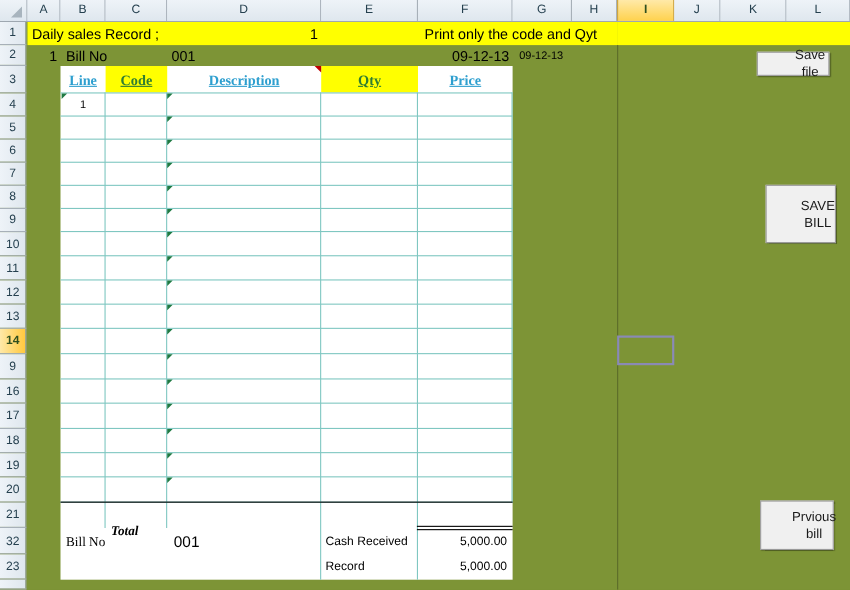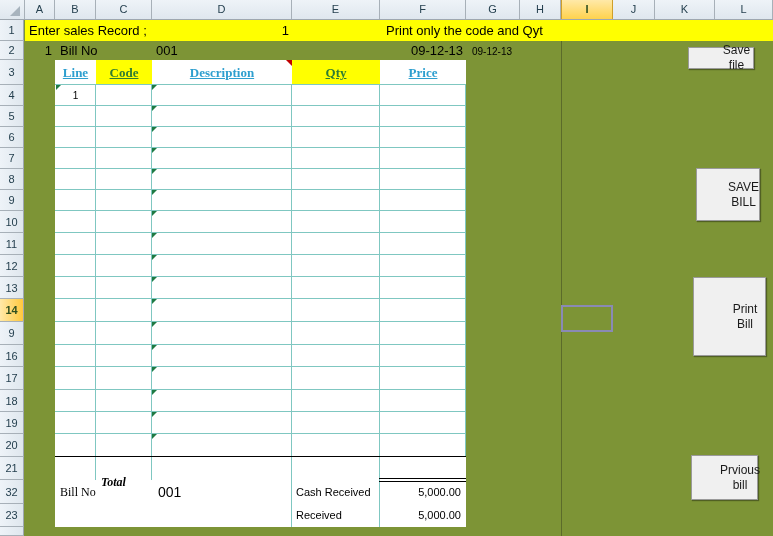--- a/index.html
+++ b/index.html
@@ -115,21 +115,21 @@
   <div class="rowhead" style="top:345px;height:22px;line-height:22px;">16</div>
   <div class="rowhead" style="top:367px;height:23px;line-height:23px;">17</div>
   <div class="rowhead" style="top:390px;height:22px;line-height:22px;">18</div>
   <div class="rowhead" style="top:412px;height:22px;line-height:22px;">19</div>
   <div class="rowhead" style="top:434px;height:23px;line-height:23px;">20</div>
   <div class="rowhead" style="top:457px;height:23px;line-height:23px;">21</div>
   <div class="rowhead" style="top:480px;height:24px;line-height:24px;">32</div>
   <div class="rowhead" style="top:504px;height:23px;line-height:23px;">23</div>
   <div class="rowhead" style="top:527px;height:9px;line-height:9px;"></div>
 
-  <div class="cell" style="left:26px;top:20px;width:130px;height:21px;font-size:13px;">Enter sales Record ;</div>
+  <div class="cell" style="left:26px;top:20px;width:130px;height:21px;font-size:13px;">Daily sales Record ;</div>
   <div class="cell c-right" style="left:152px;top:20px;width:140px;height:21px;font-size:13px;">1</div>
   <div class="cell" style="left:383px;top:20px;width:180px;height:21px;font-size:13px;">Print only the code and Qyt</div>
 
   <div class="cell c-right" style="left:25px;top:41px;width:30px;height:19px;font-size:13px;">1</div>
   <div class="cell" style="left:57px;top:41px;width:90px;height:19px;font-size:13px;">Bill No</div>
   <div class="cell" style="left:153px;top:41px;width:130px;height:19px;font-size:13px;">001</div>
   <div class="cell c-right" style="left:380px;top:41px;width:86px;height:19px;font-size:13px;">09-12-13</div>
   <div class="cell" style="left:469px;top:42px;width:60px;height:19px;font-size:10px;">09-12-13</div>
 
   <div class="yellowband" style="left:96px;top:60px;width:56px;height:24px;"></div>
@@ -206,39 +206,35 @@
     <span class="total-it">Total</span>
   </div>
   <div class="cell c-right" style="left:380px;top:457px;width:86px;height:23px;font-size:12px;"></div>
 
   <div class="cell" style="left:57px;top:480px;width:60px;height:24px;">
     <span class="serif">Bill No</span>
   </div>
   <div class="cell" style="left:155px;top:480px;width:100px;height:24px;font-size:14px;">001</div>
   <div class="cell" style="left:293px;top:480px;width:86px;height:24px;font-size:11px;">Cash Received</div>
   <div class="cell c-right" style="left:380px;top:480px;width:84px;height:24px;font-size:11px;">5,000.00</div>
-  <div class="cell" style="left:293px;top:504px;width:86px;height:23px;font-size:11px;">Received</div>
+  <div class="cell" style="left:293px;top:504px;width:86px;height:23px;font-size:11px;">Record</div>
   <div class="cell c-right" style="left:380px;top:504px;width:84px;height:23px;font-size:11px;">5,000.00</div>
 
   <div class="colsel-line" style="left:561px;top:41px;height:495px;"></div>
 
   <div class="selbox" style="left:561px;top:305px;width:52px;height:27px;"></div>
 
   <div class="xbtn" style="left:688px;top:47px;width:66px;height:22px;">
     <span>Save file</span>
   </div>
 
   <div class="xbtn" style="left:696px;top:168px;width:64px;height:53px;flex-direction:column;">
     <span>SAVE</span>
     <span>BILL</span>
   </div>
 
-  <div class="xbtn" style="left:693px;top:277px;width:73px;height:79px;flex-direction:column;">
-    <span>Print</span>
-    <span>Bill</span>
-  </div>
 
   <div class="xbtn" style="left:691px;top:455px;width:67px;height:45px;flex-direction:column;">
     <span>Prvious</span>
     <span>bill</span>
   </div>
 
 </div>
 
 </body></html>

